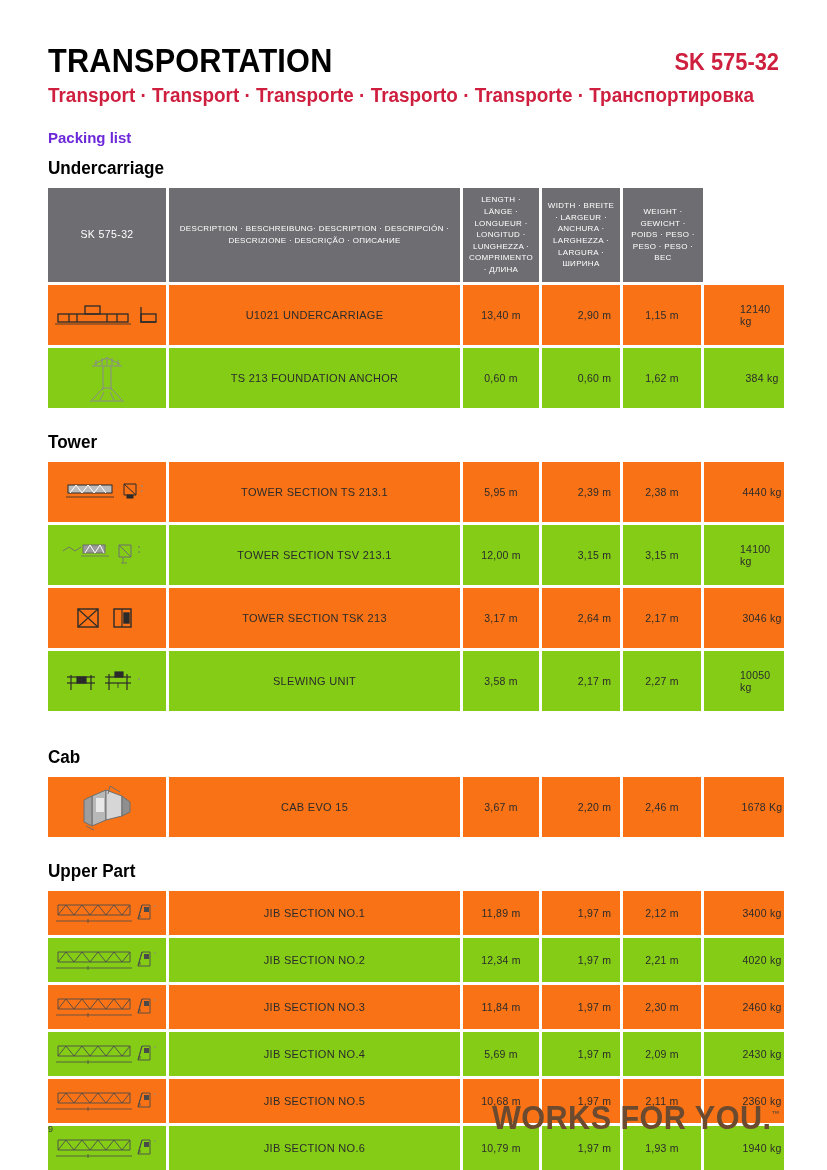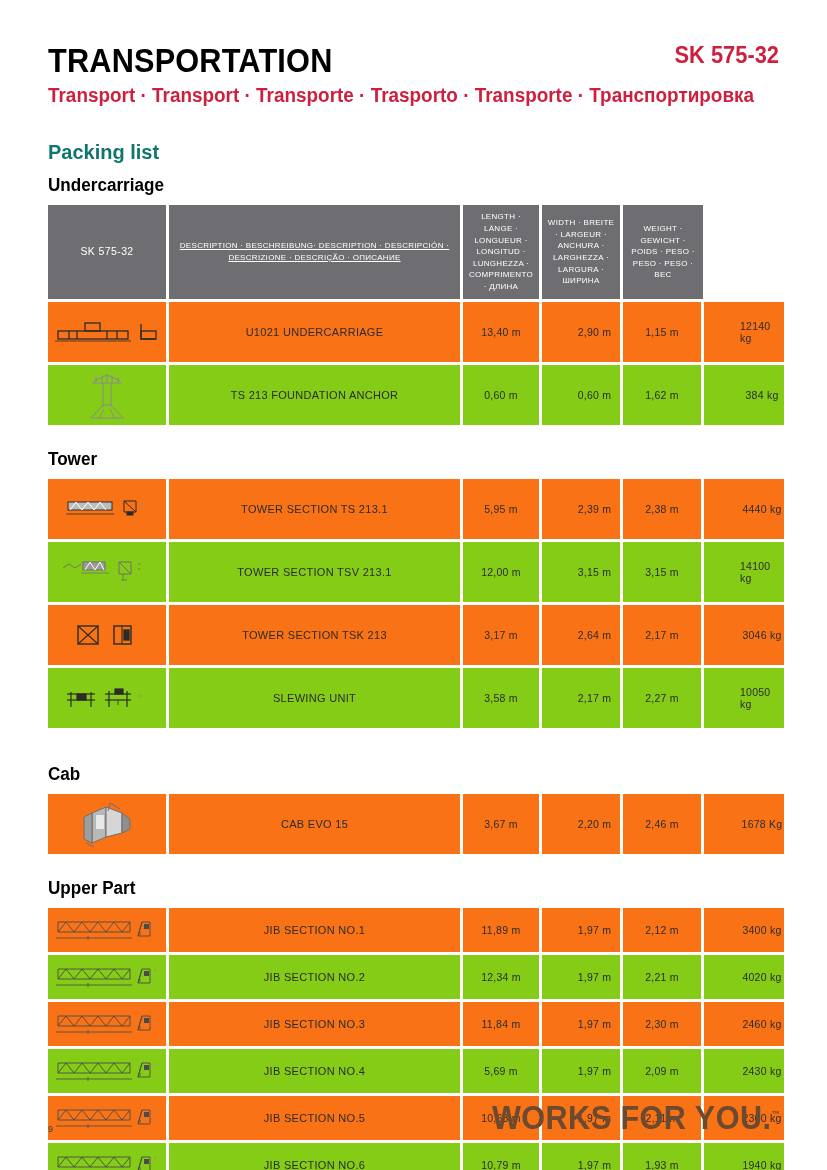--- a/index.html
+++ b/index.html
@@ -20,21 +20,21 @@
     left: 0; top: 0;
     width: 827px;
     height: 1170px;
     box-sizing: border-box;
     padding: 44px 48px 0 48px;
   }
 
   
   .header-row {
     display: flex;
-    align-items: flex-start;
+    align-items: flex-end;
     justify-content: space-between;
   }
   .doc-title {
     font-family: "Liberation Sans Narrow", "Liberation Sans", sans-serif;
     font-weight: bold;
     font-size: 33px;
     letter-spacing: 0.2px;
     line-height: 1;
     color: #000000;
     transform: scaleX(0.93);
@@ -57,25 +57,25 @@
     font-family: "Liberation Sans Narrow", "Liberation Sans", sans-serif;
     font-weight: bold;
     font-size: 19.5px;
     color: #cf1f3f;
     line-height: 1.15;
     white-space: nowrap;
     transform: scaleX(0.97);
     transform-origin: left top;
   }
   .packing-list {
-    margin-top: 36px;
+    margin-top: 24px;
     font-family: "Liberation Sans Narrow", "Liberation Sans", sans-serif;
     font-weight: bold;
-    font-size: 20px;
-    color: #0f766e;
+    font-size: 15px;
+    color: #6d28d9;
     line-height: 1;
   }
 
   
   .section-heading {
     font-family: "Liberation Sans Narrow", "Liberation Sans", sans-serif;
     font-weight: bold;
     font-size: 18px;
     color: #000000;
     line-height: 1;
@@ -117,21 +117,21 @@
     line-height: 1.45;
     text-align: center;
     letter-spacing: 0.3px;
     padding: 6px 4px;
     min-height: 70px;
   }
   .hrow .c-icon {
     font-size: 10.5px;
     letter-spacing: 0.4px;
   }
-  .hrow .c-desc { font-size: 8px; text-decoration: underline; }
+  .hrow .c-desc { font-size: 8px; }
 
   
   .brow.shaded .cell { background: #f97316; }
   .brow.plain  .cell { background: #84cc16; }
   .brow .cell  { min-height: 44px; }
   .brow.tall .cell { min-height: 60px; }
   .brow .c-desc { font-size: 11px; letter-spacing: 0.3px; }
 
   .icon-wrap {
     display: flex;

